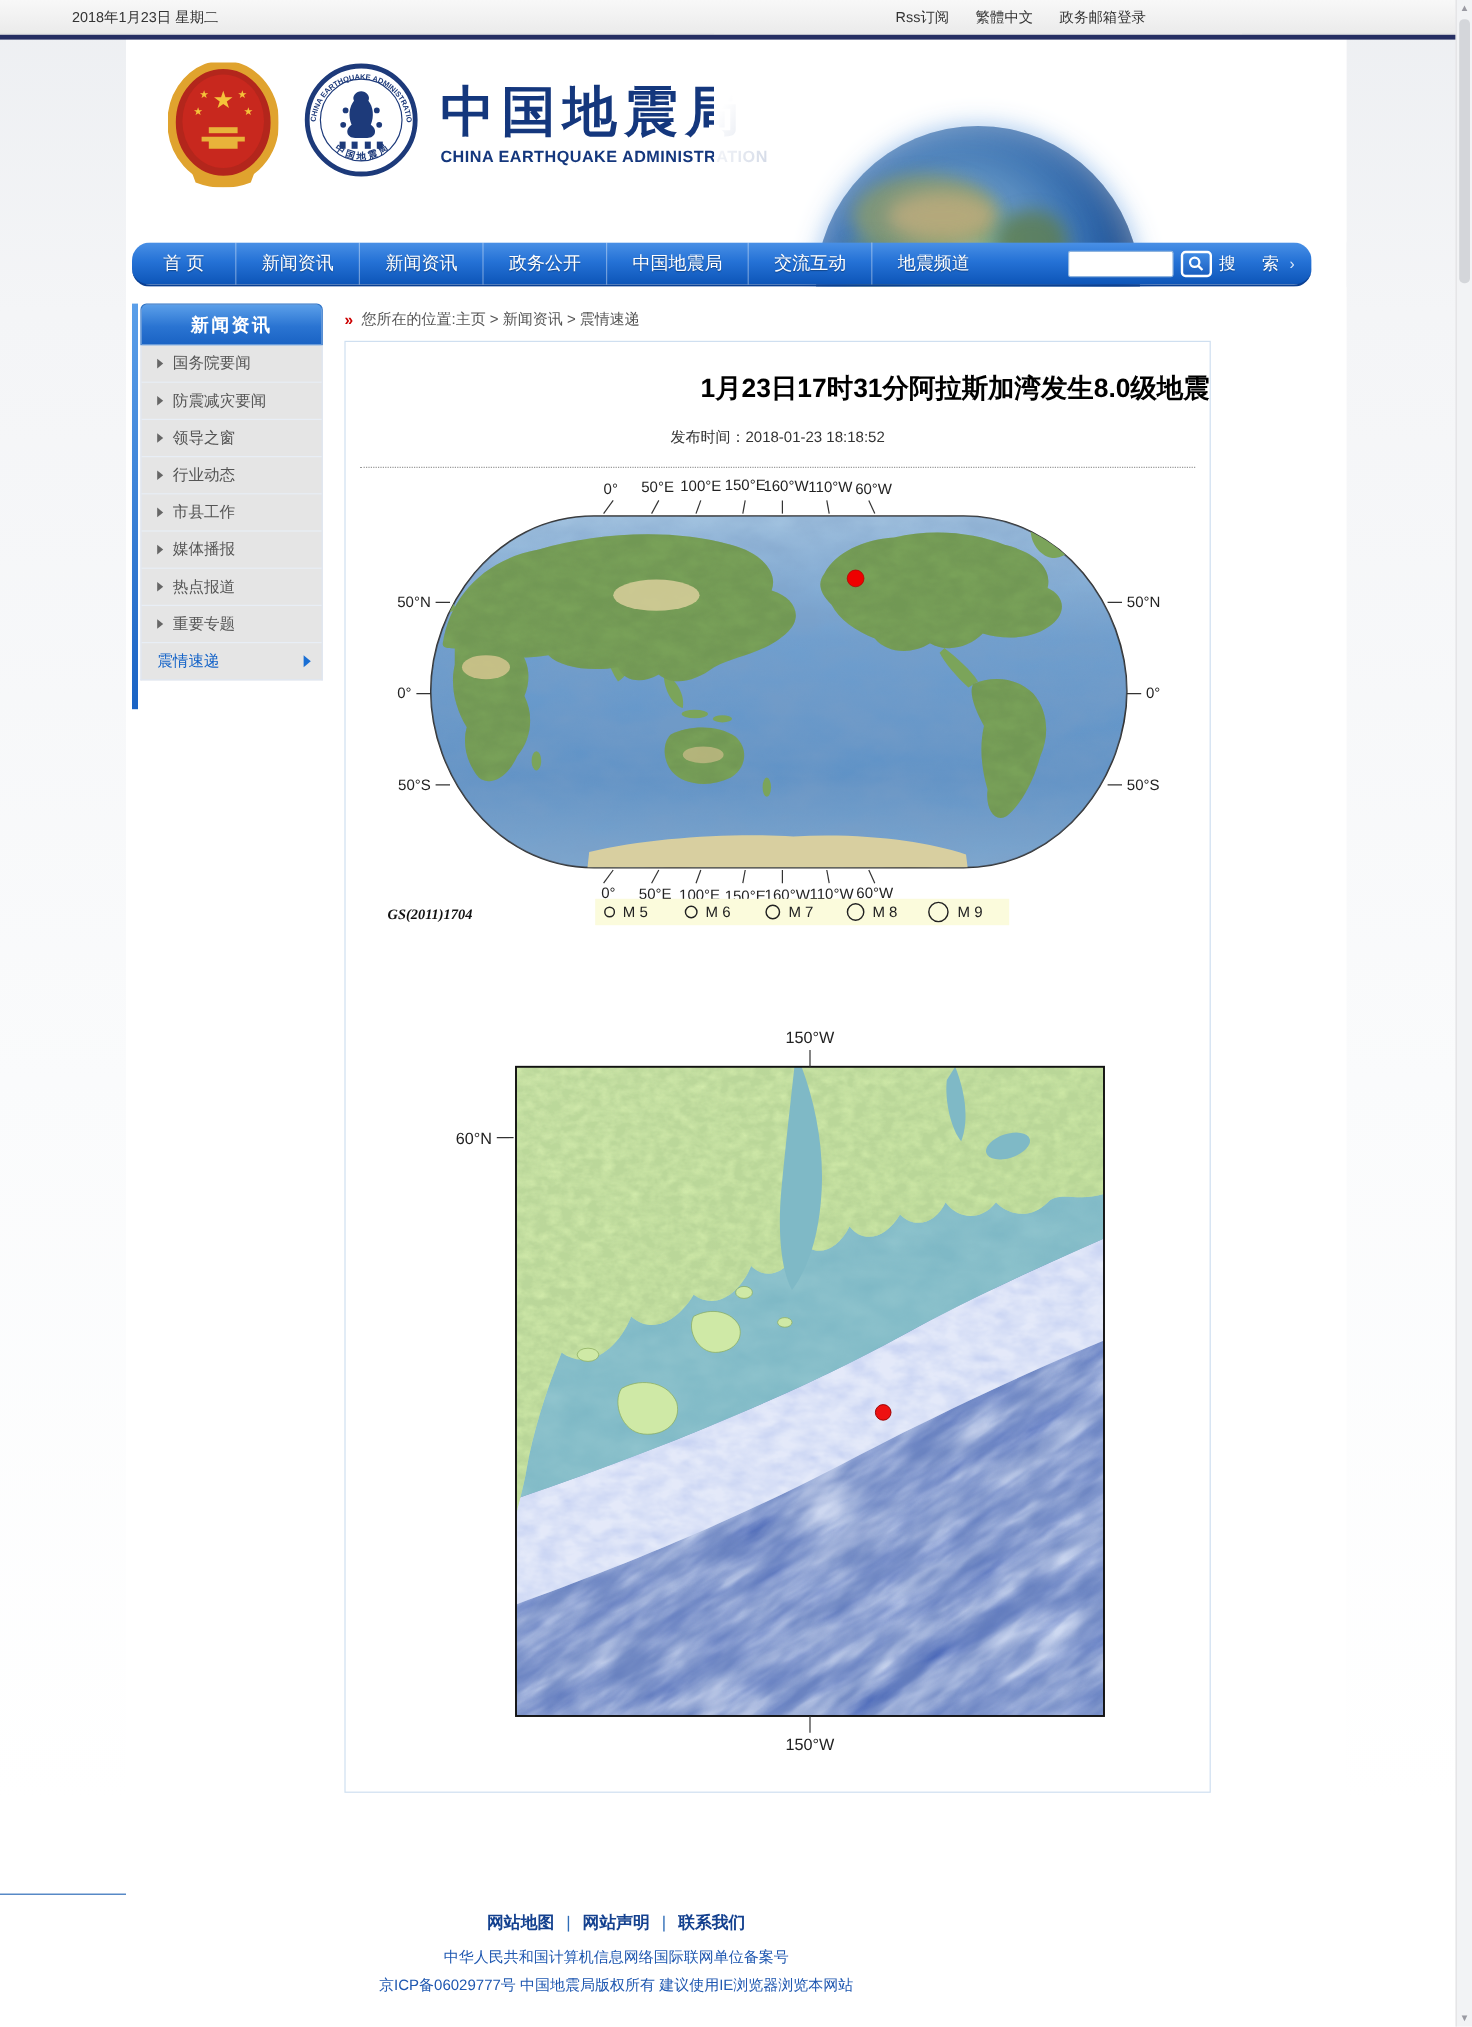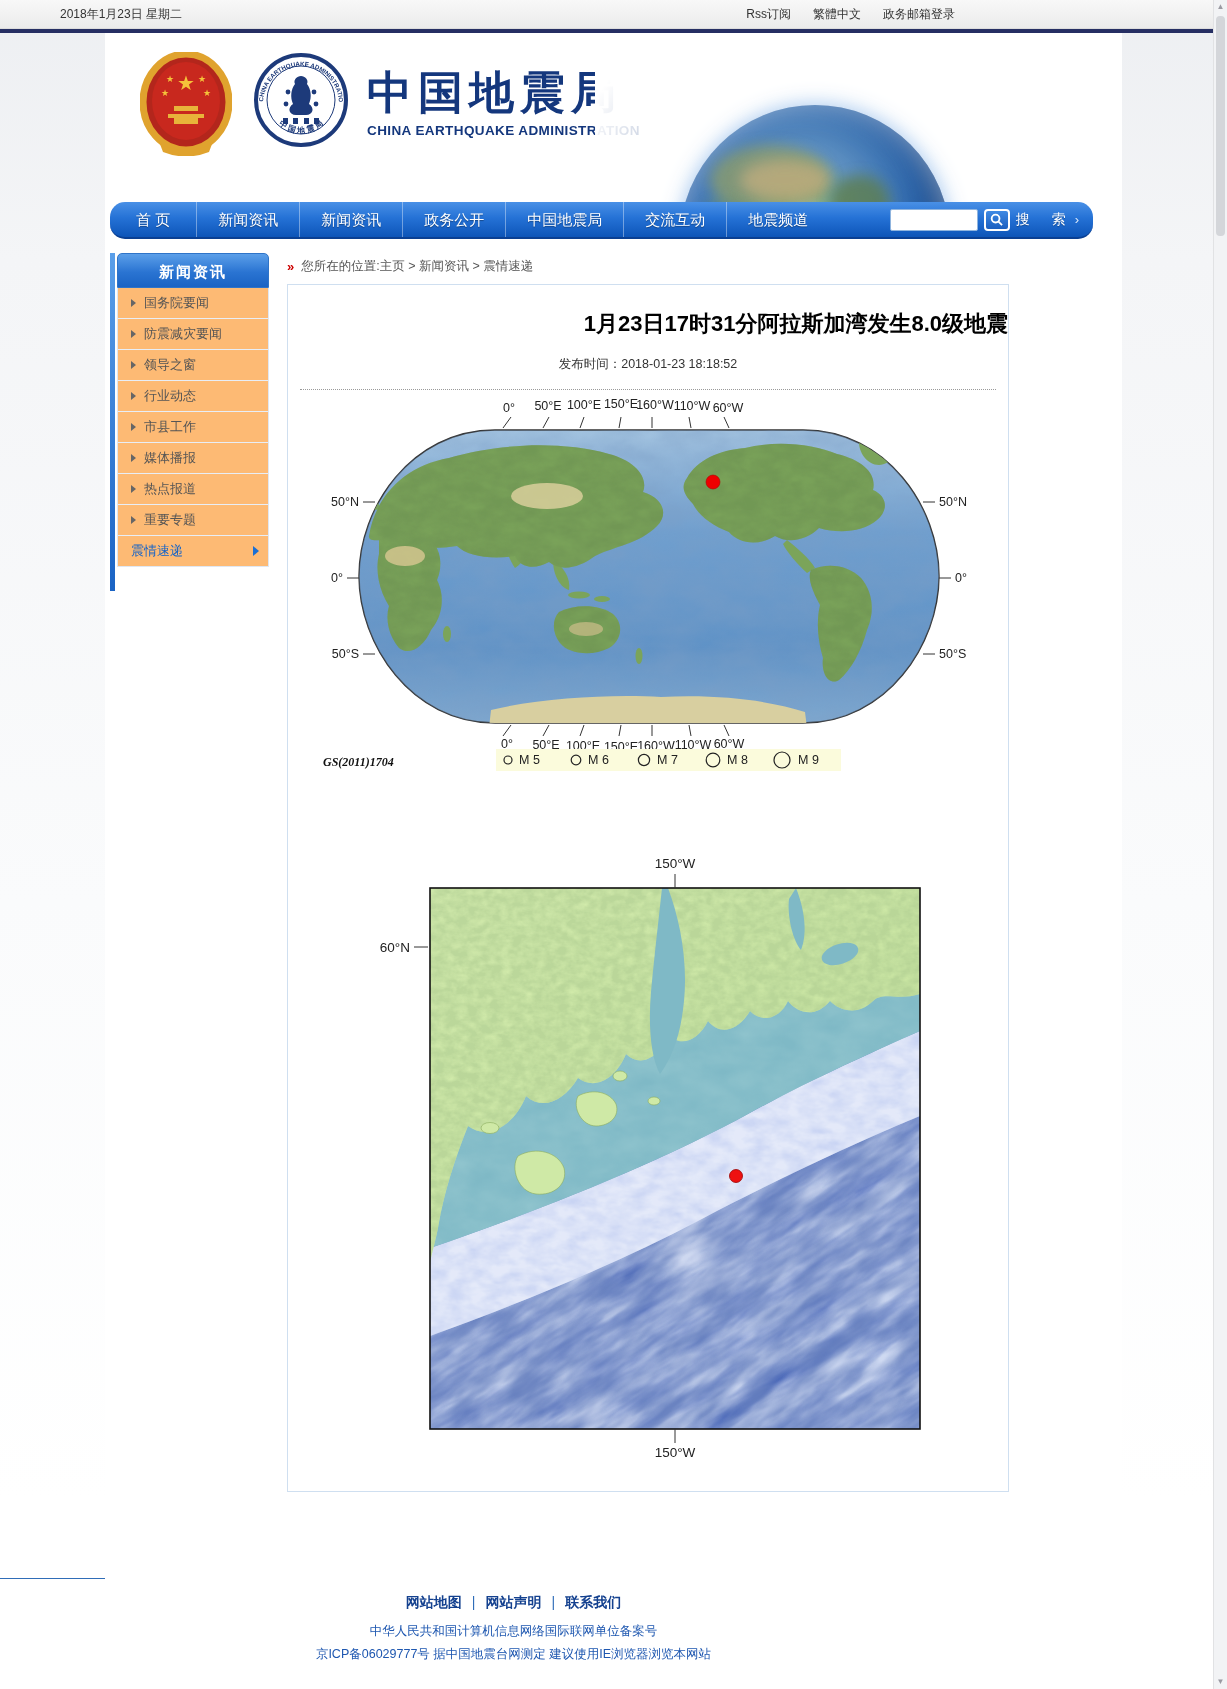--- a/index.html
+++ b/index.html
@@ -43,21 +43,21 @@
     display:flex;align-items:center;justify-content:center;cursor:pointer;padding:0;}
   .search-label{color:#fff;font-size:14px;letter-spacing:9px;cursor:pointer;text-shadow:0 1px 1px rgba(0,0,0,.3);}
   .search-arrow{color:#dce9fa;font-size:13px;cursor:pointer;margin-left:-6px;}
   
   .content{position:relative;z-index:3;background:#fff;height:1346px;}
   .side-accent{position:absolute;left:5px;top:14px;width:5px;height:338px;background:linear-gradient(180deg,#5b9fe9,#1a63c4);}
   .sidebar{position:absolute;left:12px;top:14px;width:152px;}
   .side-head{height:35px;line-height:35px;text-align:center;color:#fff;font-weight:bold;font-size:15px;letter-spacing:2px;
     background:linear-gradient(180deg,#5b9fe9 0%,#2a74d2 55%,#1a63c4 100%);
     border:1px solid #2f74c8;border-radius:5px 5px 0 0;box-sizing:border-box;}
-  .side-list{border:1px solid #dfe7f2;border-top:none;background:#fdba74;}
+  .side-list{border:1px solid #dfe7f2;border-top:none;background:#e5e5e5;}
   .side-item{height:30px;display:flex;align-items:center;gap:8px;padding-left:13px;font-size:13px;color:#555;
     border-bottom:1px solid #e8eef6;cursor:pointer;}
   .tri{width:0;height:0;border-top:4px solid transparent;border-bottom:4px solid transparent;border-left:5px solid #666;}
   .side-item.active{color:#1463c8;justify-content:space-between;padding-right:9px;border-bottom:none;}
   .tri-blue{width:0;height:0;border-top:5px solid transparent;border-bottom:5px solid transparent;border-left:6px solid #1a6fd4;}
   .main{position:absolute;left:182px;top:0;width:722px;}
   .breadcrumb{margin-top:19px;font-size:12.5px;color:#555;display:flex;align-items:center;gap:7px;}
   .crumb-mark{color:#c00;font-weight:bold;font-size:13px;}
   .panel{margin-top:9px;border:1px solid #cfdff0;background:#fff;padding-bottom:26px;}
   .art-title{text-align:right;font-size:22px;font-weight:bold;color:#000;margin-top:24px;}
@@ -466,20 +466,20 @@
 
 <div class="footer">
   <div class="footer-links">
     <span>网站地图</span>
     <span class="fsep">|</span>
     <span>网站声明</span>
     <span class="fsep">|</span>
     <span>联系我们</span>
   </div>
   <div class="fline">中华人民共和国计算机信息网络国际联网单位备案号</div>
-  <div class="fline" style="margin-top:6px;">京ICP备06029777号  据中国地震台网测定  建议使用IE浏览器浏览本网站</div>
+  <div class="fline" style="margin-top:6px;">京ICP备06029777号  中国地震局版权所有  建议使用IE浏览器浏览本网站</div>
 </div>
 
 <div class="scrollbar">
   <div class="sb-arrow">▲</div>
   <div class="sb-thumb"></div>
   <div class="sb-arrow" style="position:absolute;bottom:0;">▼</div>
 </div>
 
 </body></html>

